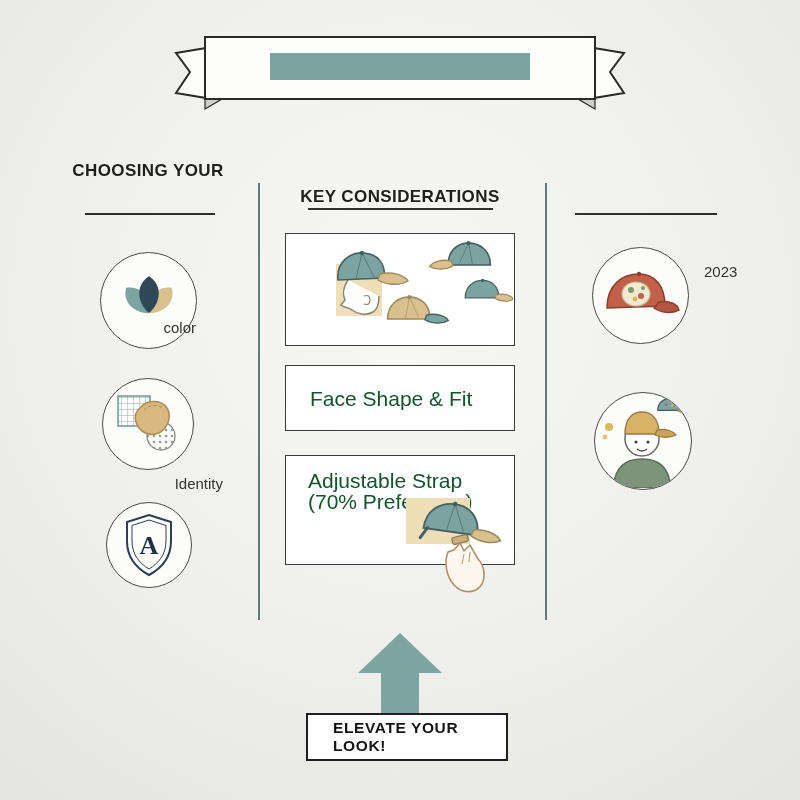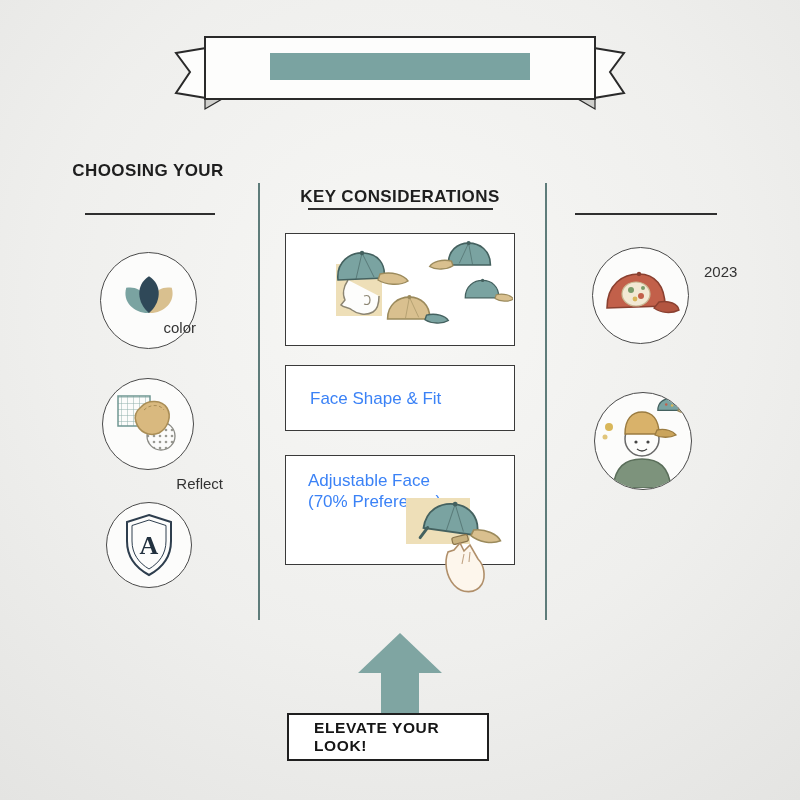--- a/index.html
+++ b/index.html
@@ -15,21 +15,21 @@
   }
   .underline{height:2px;background:#2f2f2f;}
   .circle{
     border:1.6px solid #4a4a4a;border-radius:50%;background:#fcfcfb;
     box-sizing:border-box;
   }
   .vline{width:2px;background:#5e7c7a;}
   .panel{
     background:#ffffff;border:1.6px solid #3a3a3a;box-sizing:border-box;
   }
-  .panel-label{font-size:17px;color:#3b82f6;line-height:21px;}
+  .panel-label{font-size:21px;color:#14532d;line-height:21px;}
   .small-label{font-size:15px;color:#333;}
   .cta-box{
     background:#ffffff;border:2px solid #1f1f1f;box-sizing:border-box;
     display:flex;align-items:center;justify-content:center;
     font-weight:bold;font-size:15.5px;letter-spacing:.6px;color:#151515;
   }
   .center-text{text-align:right;}
 </style>
 </head>
 <body>
@@ -70,21 +70,21 @@
         <pattern id="gridpat" width="6" height="6" patternUnits="userSpaceOnUse">
           <path d="M6,0 L0,0 L0,6" fill="none" stroke="#8fb0ac" stroke-width="1"></path>
         </pattern>
       </defs>
       <rect x="3" y="5" width="32" height="30" fill="url(#gridpat)" stroke="#6f9693" stroke-width="1.5"></rect>
       <circle cx="46" cy="45" r="14" fill="url(#dotpat)" stroke="#8a8a84" stroke-width="1.3"></circle>
       <path d="M26,16 C33,8 47,9 52,17 C57,25 53,37 44,42 C34,46 24,41 21,31 C19,25 21,20 26,16 Z" fill="#d9b97f" stroke="#a98d55" stroke-width="1.6"></path>
       <path d="M29,19 C35,13 45,13 49,19" fill="none" stroke="#a98d55" stroke-width="1" stroke-dasharray="3 2.4"></path>
     </svg>
   </div>
-  <div class="abs small-label center-text" style="left:73px;top:475px;width:150px;">Reflect</div>
+  <div class="abs small-label center-text" style="left:73px;top:475px;width:150px;">Identity</div>
 
   <div class="abs circle" style="left:106px;top:502px;width:86px;height:86px;">
     <svg class="abs" style="left:14px;top:10px;" width="56" height="64" viewBox="0 0 56 64">
       <path d="M28,2 L50,9 L50,28 C50,44 41,55 28,62 C15,55 6,44 6,28 L6,9 Z" fill="#fdfdfc" stroke="#2e3e4e" stroke-width="2"></path>
       <path d="M28,7 L45,12.5 L45,28 C45,41 38,50 28,56 C18,50 11,41 11,28 L11,12.5 Z" fill="none" stroke="#2e3e4e" stroke-width="1"></path>
       <text x="28" y="41" text-anchor="middle" font-family="Liberation Serif, serif" font-weight="bold" font-size="26" fill="#22313f">A</text>
     </svg>
   </div>
 
   <div class="abs vline" style="left:258px;top:183px;height:437px;"></div>
@@ -130,21 +130,21 @@
       </g>
     </svg>
   </div>
 
   <div class="abs panel" style="left:285px;top:365px;width:230px;height:66px;">
     <div class="panel-label" style="margin:22px 0 0 24px;">Face Shape &amp; Fit</div>
   </div>
 
   <div class="abs panel" style="left:285px;top:455px;width:230px;height:110px;">
     <div class="panel-label" style="margin:14px 0 0 22px;">
-      <div>Adjustable Face</div>
+      <div>Adjustable Strap</div>
       <div>(70% Preference)</div>
     </div>
   </div>
   <svg class="abs" style="left:398px;top:492px;" width="140" height="112" viewBox="0 0 140 112">
     <rect x="8" y="6" width="64" height="46" fill="#eedfb8"></rect>
     <g transform="translate(28,4) rotate(8)">
       <path d="M2,32 C2,13 16,4 30,4 C45,4 56,14 56,30 L56,32 Z" fill="#7aa3a1" stroke="#44615f" stroke-width="1.8"></path>
       <path d="M52,27 C64,24 76,28 80,34 C72,39 58,38 50,33 Z" fill="#d9c08f" stroke="#9b8a5c" stroke-width="1.6"></path>
       <circle cx="30" cy="4" r="2.4" fill="#44615f"></circle>
       <path d="M30,4 L25,31 M30,4 L42,30" fill="none" stroke="#44615f" stroke-width="1" opacity=".6"></path>
@@ -189,17 +189,17 @@
       <circle cx="14" cy="34" r="4" fill="#d9b75a"></circle>
       <circle cx="10" cy="44" r="2.5" fill="#d9b75a" opacity=".8"></circle>
     </svg>
   </div>
 
 
   <svg class="abs" style="left:350px;top:633px;" width="100" height="80" viewBox="0 0 100 80">
     <polygon points="50,0 92,40 69,40 69,80 31,80 31,40 8,40" fill="#7fa5a2"></polygon>
   </svg>
 
-  <div class="abs cta-box" style="left:287px;top:713px;width:202px;height:48px;padding-left:25px;">
+  <div class="abs cta-box" style="left:306px;top:713px;width:202px;height:48px;padding-left:25px;">
     <span>ELEVATE YOUR LOOK!</span>
   </div>
 
 </div>
 
 </body></html>

